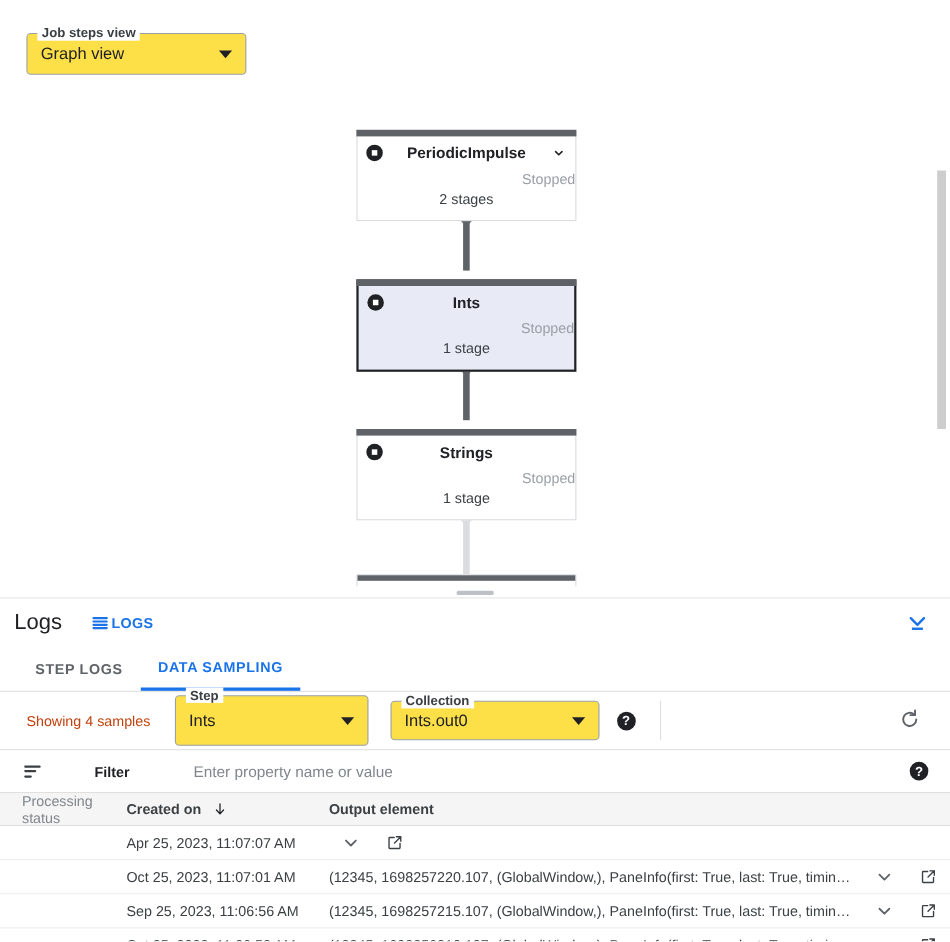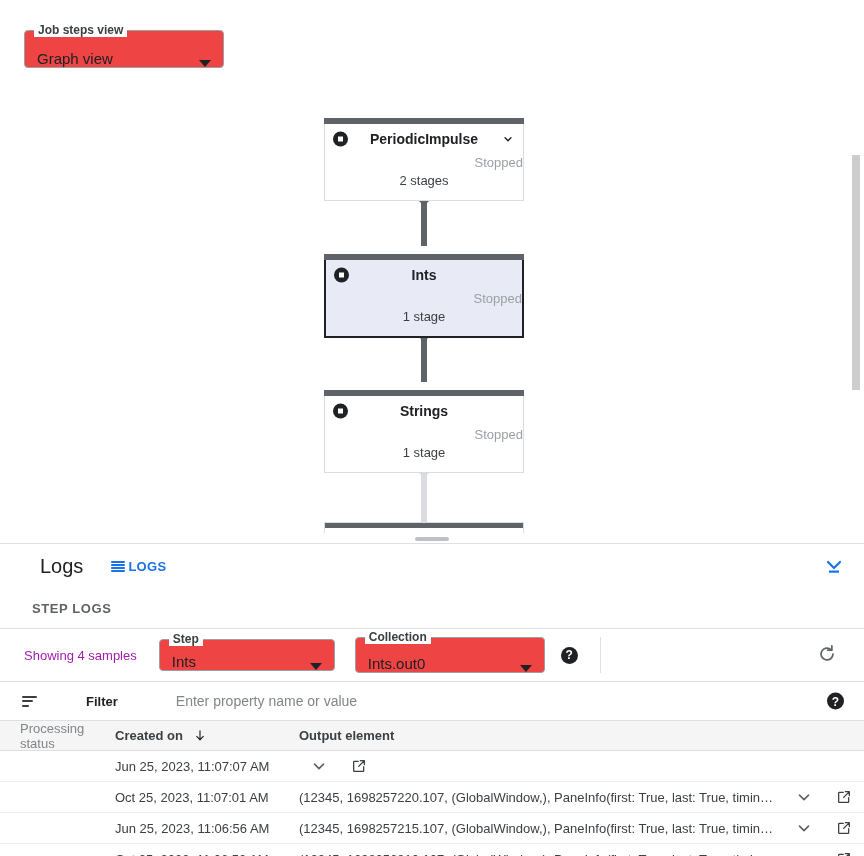--- a/index.html
+++ b/index.html
@@ -36,23 +36,23 @@
     top: 0; left: 0; right: 0;
     height: 100px;
   }
 
   
   .m-select {
     position: absolute;
     box-sizing: border-box;
     border: 1px solid #9aa0a6;
     border-radius: 4px;
-    background: #ef4444;
-    display: flex;
-    align-items: flex-end;
+    background: #fde047;
+    display: flex;
+    align-items: center;
     padding: 0 12px;
     cursor: pointer;
   }
   .m-select .sel-value {
     font-size: 15px;
     color: #202124;
     white-space: nowrap;
     overflow: hidden;
     flex: 1;
   }
@@ -247,21 +247,21 @@
     flex: 1;
     display: flex;
     flex-direction: column;
     min-height: 0;
   }
   .logs-header {
     position: relative;
     height: 44px;
     display: flex;
     align-items: center;
-    padding: 0 40px;
+    padding: 0 13px;
   }
   .logs-title {
     font-size: 20px;
     color: #202124;
   }
   .hide-btn {
     display: flex;
     align-items: center;
     margin-left: 28px;
     color: #1a73e8;
@@ -320,28 +320,28 @@
   .controls-row {
     position: relative;
     height: 52px;
     display: flex;
     align-items: center;
     padding-left: 24px;
     border-bottom: 1px solid #e0e0e0;
   }
   .showing-label {
     font-size: 13px;
-    color: #a21caf;
+    color: #c2410c;
     margin-right: 22px;
     white-space: nowrap;
   }
   #step-select {
     position: relative;
     width: 176px;
-    height: 32px;
+    height: 46px;
     margin-right: 20px;
   }
   #collection-select {
     position: relative;
     width: 190px;
     height: 36px;
   }
   .help-icon {
     width: 17px;
     height: 17px;
@@ -580,20 +580,21 @@
       <span class="collapse-btn">
         <svg width="24" height="24" viewBox="0 0 24 24">
           <path d="M6 8l6 6 6-6" fill="none" stroke="#1a73e8" stroke-width="2.2" stroke-linecap="round" stroke-linejoin="round"></path>
           <rect x="7" y="16.5" width="10" height="2.2" fill="#1a73e8"></rect>
         </svg>
       </span>
     </div>
 
     <div class="tabs">
       <div class="tab">STEP LOGS</div>
+      <div class="tab active">DATA SAMPLING</div>
     </div>
 
     <div class="controls-row">
       <span class="showing-label">Showing 4 samples</span>
 
       <div class="m-select" id="step-select">
         <span class="sel-label">Step</span>
         <span class="sel-value">Ints</span>
         <span class="caret"></span>
       </div>
@@ -639,21 +640,21 @@
         </div>
         <div class="th col-output">Output element</div>
         <div class="th col-expand"></div>
         <div class="th col-open"></div>
       </div>
 
       <div class="trow">
         <div class="col-status">
           <span class="status-dot"></span>
         </div>
-        <div class="col-created cell-created">Jun 25, 2023, 11:07:07 AM</div>
+        <div class="col-created cell-created">Apr 25, 2023, 11:07:07 AM</div>
         <div class="col-expand row-icon">
           <svg width="18" height="18" viewBox="0 0 24 24">
               <path d="M6 9.5l6 6 6-6" fill="none" stroke="#5f6368" stroke-width="2.2" stroke-linecap="round" stroke-linejoin="round"></path>
             </svg>
         </div>
         <div class="col-open row-icon">
           <svg width="16" height="16" viewBox="0 0 24 24">
             <path d="M19 13v6a1 1 0 0 1-1 1H5a1 1 0 0 1-1-1V6a1 1 0 0 1 1-1h6" fill="none" stroke="#3c4043" stroke-width="1.9" stroke-linecap="round" stroke-linejoin="round"></path>
             <path d="M14 4h6v6M20 4l-8.5 8.5" fill="none" stroke="#3c4043" stroke-width="1.9" stroke-linecap="round" stroke-linejoin="round"></path>
           </svg>
@@ -676,21 +677,21 @@
             <path d="M19 13v6a1 1 0 0 1-1 1H5a1 1 0 0 1-1-1V6a1 1 0 0 1 1-1h6" fill="none" stroke="#3c4043" stroke-width="1.9" stroke-linecap="round" stroke-linejoin="round"></path>
             <path d="M14 4h6v6M20 4l-8.5 8.5" fill="none" stroke="#3c4043" stroke-width="1.9" stroke-linecap="round" stroke-linejoin="round"></path>
           </svg>
         </div>
       </div>
 
       <div class="trow">
         <div class="col-status">
           <span class="status-dot"></span>
         </div>
-        <div class="col-created cell-created">Jun 25, 2023, 11:06:56 AM</div>
+        <div class="col-created cell-created">Sep 25, 2023, 11:06:56 AM</div>
         <div class="col-output cell-output">(12345, 1698257215.107, (GlobalWindow,), PaneInfo(first: True, last: True, timing…</div>
         <div class="col-expand row-icon">
           <svg width="18" height="18" viewBox="0 0 24 24">
               <path d="M6 9.5l6 6 6-6" fill="none" stroke="#5f6368" stroke-width="2.2" stroke-linecap="round" stroke-linejoin="round"></path>
             </svg>
         </div>
         <div class="col-open row-icon">
           <svg width="16" height="16" viewBox="0 0 24 24">
             <path d="M19 13v6a1 1 0 0 1-1 1H5a1 1 0 0 1-1-1V6a1 1 0 0 1 1-1h6" fill="none" stroke="#3c4043" stroke-width="1.9" stroke-linecap="round" stroke-linejoin="round"></path>
             <path d="M14 4h6v6M20 4l-8.5 8.5" fill="none" stroke="#3c4043" stroke-width="1.9" stroke-linecap="round" stroke-linejoin="round"></path>

